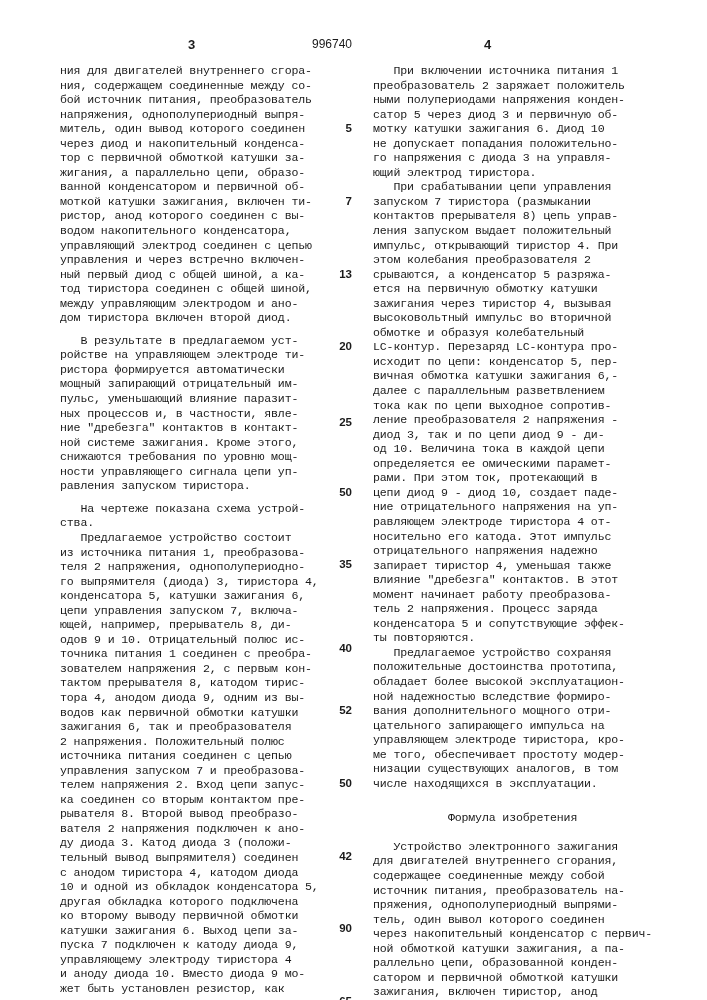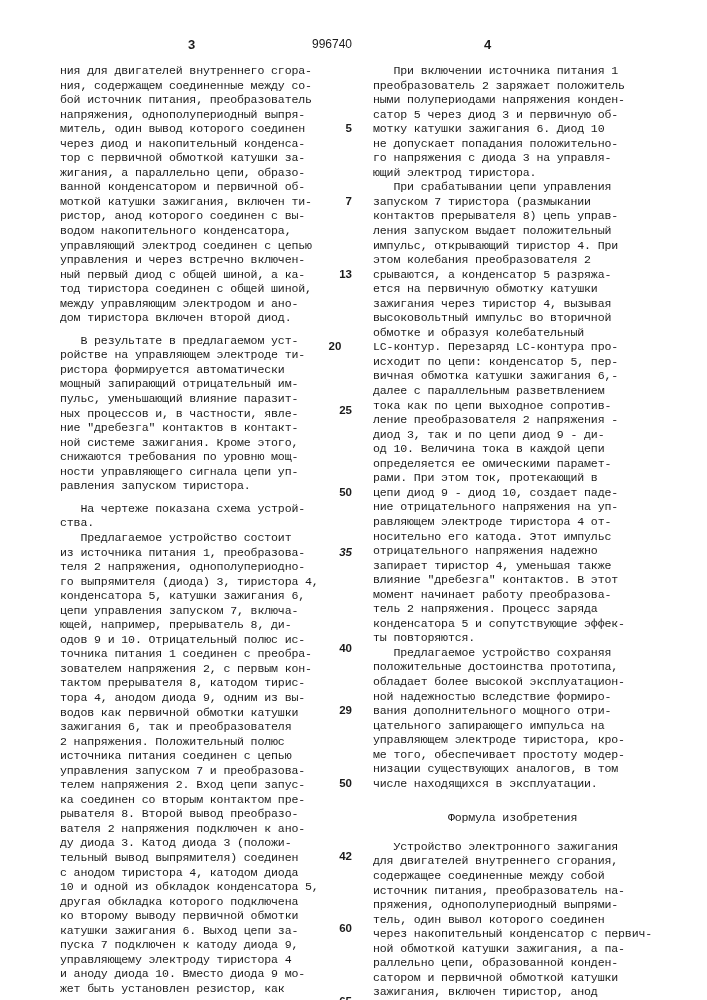--- a/index.html
+++ b/index.html
@@ -26,25 +26,25 @@
   <span class="pg-num">996740</span>
   <span class="pg-right">4</span>
 </div>
 
 <div class="col col-left" id="left-col"><span class="line">ния для двигателей внутреннего сгора-</span><span class="line">ния, содержащем соединенные между со-</span><span class="line">бой источник питания, преобразователь</span><span class="line">напряжения, однополупериодный выпря-</span><span class="line">митель, один вывод которого соединен</span><span class="line">через диод и накопительный конденса-</span><span class="line">тор с первичной обмоткой катушки за-</span><span class="line">жигания, а параллельно цепи, образо-</span><span class="line">ванной конденсатором и первичной об-</span><span class="line">моткой катушки зажигания, включен ти-</span><span class="line">ристор, анод которого соединен с вы-</span><span class="line">водом накопительного конденсатора,</span><span class="line">управляющий электрод соединен с цепью</span><span class="line">управления и через встречно включен-</span><span class="line">ный первый диод с общей шиной, а ка-</span><span class="line">тод тиристора соединен с общей шиной,</span><span class="line">между управляющим электродом и ано-</span><span class="line">дом тиристора включен второй диод.</span><span class="gap"></span><span class="line">   В результате в предлагаемом уст-</span><span class="line">ройстве на управляющем электроде ти-</span><span class="line">ристора формируется автоматически</span><span class="line">мощный запирающий отрицательный им-</span><span class="line">пульс, уменьшающий влияние паразит-</span><span class="line">ных процессов и, в частности, явле-</span><span class="line">ние "дребезга" контактов в контакт-</span><span class="line">ной системе зажигания. Кроме этого,</span><span class="line">снижаются требования по уровню мощ-</span><span class="line">ности управляющего сигнала цепи уп-</span><span class="line">равления запуском тиристора.</span><span class="gap"></span><span class="line">   На чертеже показана схема устрой-</span><span class="line">ства.</span><span class="line">   Предлагаемое устройство состоит</span><span class="line">из источника питания 1, преобразова-</span><span class="line">теля 2 напряжения, однополупериодно-</span><span class="line">го выпрямителя (диода) 3, тиристора 4,</span><span class="line">конденсатора 5, катушки зажигания 6,</span><span class="line">цепи управления запуском 7, включа-</span><span class="line">ющей, например, прерыватель 8, ди-</span><span class="line">одов 9 и 10. Отрицательный полюс ис-</span><span class="line">точника питания 1 соединен с преобра-</span><span class="line">зователем напряжения 2, с первым кон-</span><span class="line">тактом прерывателя 8, катодом тирис-</span><span class="line">тора 4, анодом диода 9, одним из вы-</span><span class="line">водов как первичной обмотки катушки</span><span class="line">зажигания 6, так и преобразователя</span><span class="line">2 напряжения. Положительный полюс</span><span class="line">источника питания соединен с цепью</span><span class="line">управления запуском 7 и преобразова-</span><span class="line">телем напряжения 2. Вход цепи запус-</span><span class="line">ка соединен со вторым контактом пре-</span><span class="line">рывателя 8. Второй вывод преобразо-</span><span class="line">вателя 2 напряжения подключен к ано-</span><span class="line">ду диода 3. Катод диода 3 (положи-</span><span class="line">тельный вывод выпрямителя) соединен</span><span class="line">с анодом тиристора 4, катодом диода</span><span class="line">10 и одной из обкладок конденсатора 5,</span><span class="line">другая обкладка которого подключена</span><span class="line">ко второму выводу первичной обмотки</span><span class="line">катушки зажигания 6. Выход цепи за-</span><span class="line">пуска 7 подключен к катоду диода 9,</span><span class="line">управляющему электроду тиристора 4</span><span class="line">и аноду диода 10. Вместо диода 9 мо-</span><span class="line">жет быть установлен резистор, как</span><span class="line">в аналогах.</span></div>
 
 <div class="linenums" id="linenums">
     <span style="top: 58.2px;">5</span>
     <span style="top: 130.95px;">7</span>
     <span style="top: 203.7px;">13</span>
-    <span style="top: 276.45px; text-align: center;">20</span>
-    <span style="top: 340px;">25</span>
+    <span style="top: 276.45px;">20</span>
+    <span style="top: 352px;">25</span>
     <span style="top: 421.95px;">50</span>
-    <span style="top: 482px; font-style: italic;">35</span>
+    <span style="top: 494px;">35</span>
     <span style="top: 578px;">40</span>
-    <span style="top: 640.2px;">29</span>
+    <span style="top: 640.2px;">52</span>
     <span style="top: 712.95px; text-align: right;">50</span>
     <span style="top: 785.7px;">42</span>
-    <span style="top: 858.45px;">60</span>
+    <span style="top: 858.45px;">90</span>
     <span style="top: 931.2px;">65</span>
   </div>
 
 <div class="col col-right" id="right-col"><span class="line">   При включении источника питания 1</span><span class="line">преобразователь 2 заряжает положитель</span><span class="line">ными полупериодами напряжения конден-</span><span class="line">сатор 5 через диод 3 и первичную об-</span><span class="line">мотку катушки зажигания 6. Диод 10</span><span class="line">не допускает попадания положительно-</span><span class="line">го напряжения с диода 3 на управля-</span><span class="line">ющий электрод тиристора.</span><span class="line">   При срабатывании цепи управления</span><span class="line">запуском 7 тиристора (размыкании</span><span class="line">контактов прерывателя 8) цепь управ-</span><span class="line">ления запуском выдает положительный</span><span class="line">импульс, открывающий тиристор 4. При</span><span class="line">этом колебания преобразователя 2</span><span class="line">срываются, а конденсатор 5 разряжа-</span><span class="line">ется на первичную обмотку катушки</span><span class="line">зажигания через тиристор 4, вызывая</span><span class="line">высоковольтный импульс во вторичной</span><span class="line">обмотке и образуя колебательный</span><span class="line">LC-контур. Перезаряд LC-контура про-</span><span class="line">исходит по цепи: конденсатор 5, пер-</span><span class="line">вичная обмотка катушки зажигания 6,-</span><span class="line">далее с параллельным разветвлением</span><span class="line">тока как по цепи выходное сопротив-</span><span class="line">ление преобразователя 2 напряжения -</span><span class="line">диод 3, так и по цепи диод 9 - ди-</span><span class="line">од 10. Величина тока в каждой цепи</span><span class="line">определяется ее омическими парамет-</span><span class="line">рами. При этом ток, протекающий в</span><span class="line">цепи диод 9 - диод 10, создает паде-</span><span class="line">ние отрицательного напряжения на уп-</span><span class="line">равляющем электроде тиристора 4 от-</span><span class="line">носительно его катода. Этот импульс</span><span class="line">отрицательного напряжения надежно</span><span class="line">запирает тиристор 4, уменьшая также</span><span class="line">влияние "дребезга" контактов. В этот</span><span class="line">момент начинает работу преобразова-</span><span class="line">тель 2 напряжения. Процесс заряда</span><span class="line">конденсатора 5 и сопутствующие эффек-</span><span class="line">ты повторяются.</span><span class="line">   Предлагаемое устройство сохраняя</span><span class="line">положительные достоинства прототипа,</span><span class="line">обладает более высокой эксплуатацион-</span><span class="line">ной надежностью вследствие формиро-</span><span class="line">вания дополнительного мощного отри-</span><span class="line">цательного запирающего импульса на</span><span class="line">управляющем электроде тиристора, кро-</span><span class="line">ме того, обеспечивает простоту модер-</span><span class="line">низации существующих аналогов, в том</span><span class="line">числе находящихся в эксплуатации.</span><span class="gap" style="height: 20px;"></span><span class="heading-line">           Формула изобретения</span><span class="gap" style="height: 14px;"></span><span class="line">   Устройство электронного зажигания</span><span class="line">для двигателей внутреннего сгорания,</span><span class="line">содержащее соединенные между собой</span><span class="line">источник питания, преобразователь на-</span><span class="line">пряжения, однополупериодный выпрями-</span><span class="line">тель, один вывол которого соединен</span><span class="line">через накопительный конденсатор с первич-</span><span class="line">ной обмоткой катушки зажигания, а па-</span><span class="line">раллельно цепи, образованной конден-</span><span class="line">сатором и первичной обмоткой катушки</span><span class="line">зажигания, включен тиристор, анод</span><span class="line">которого соединен с выводом накопи-</span></div>
 
 </body></html>

